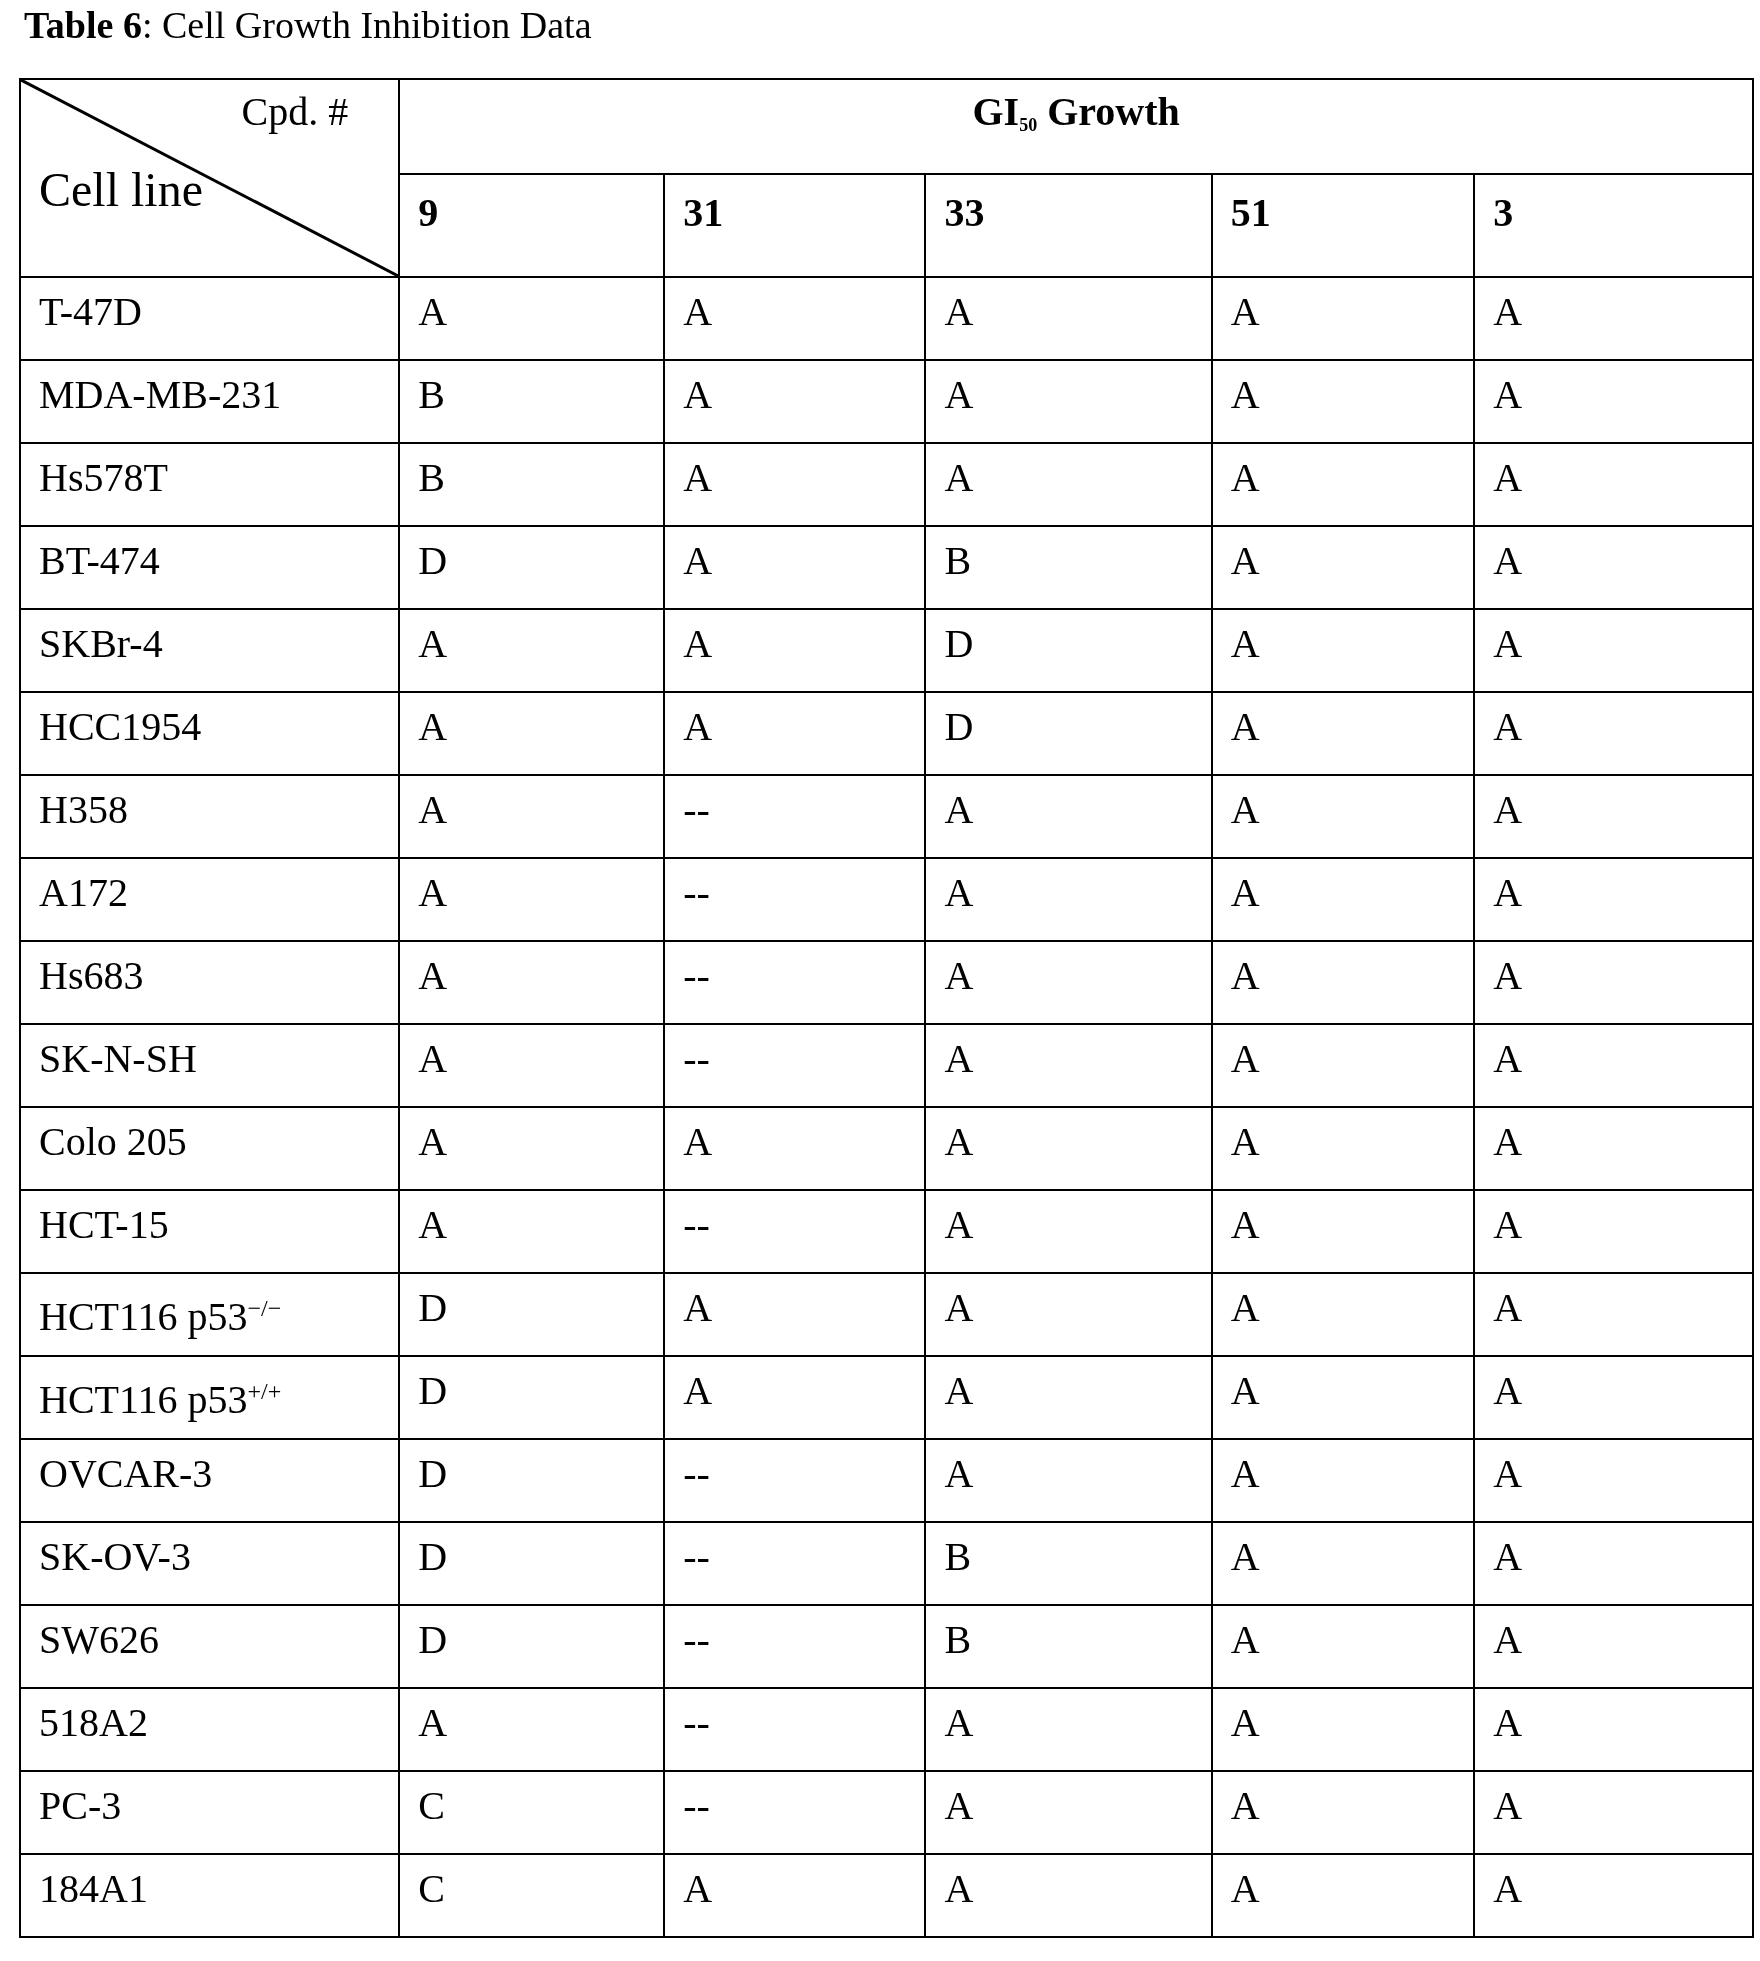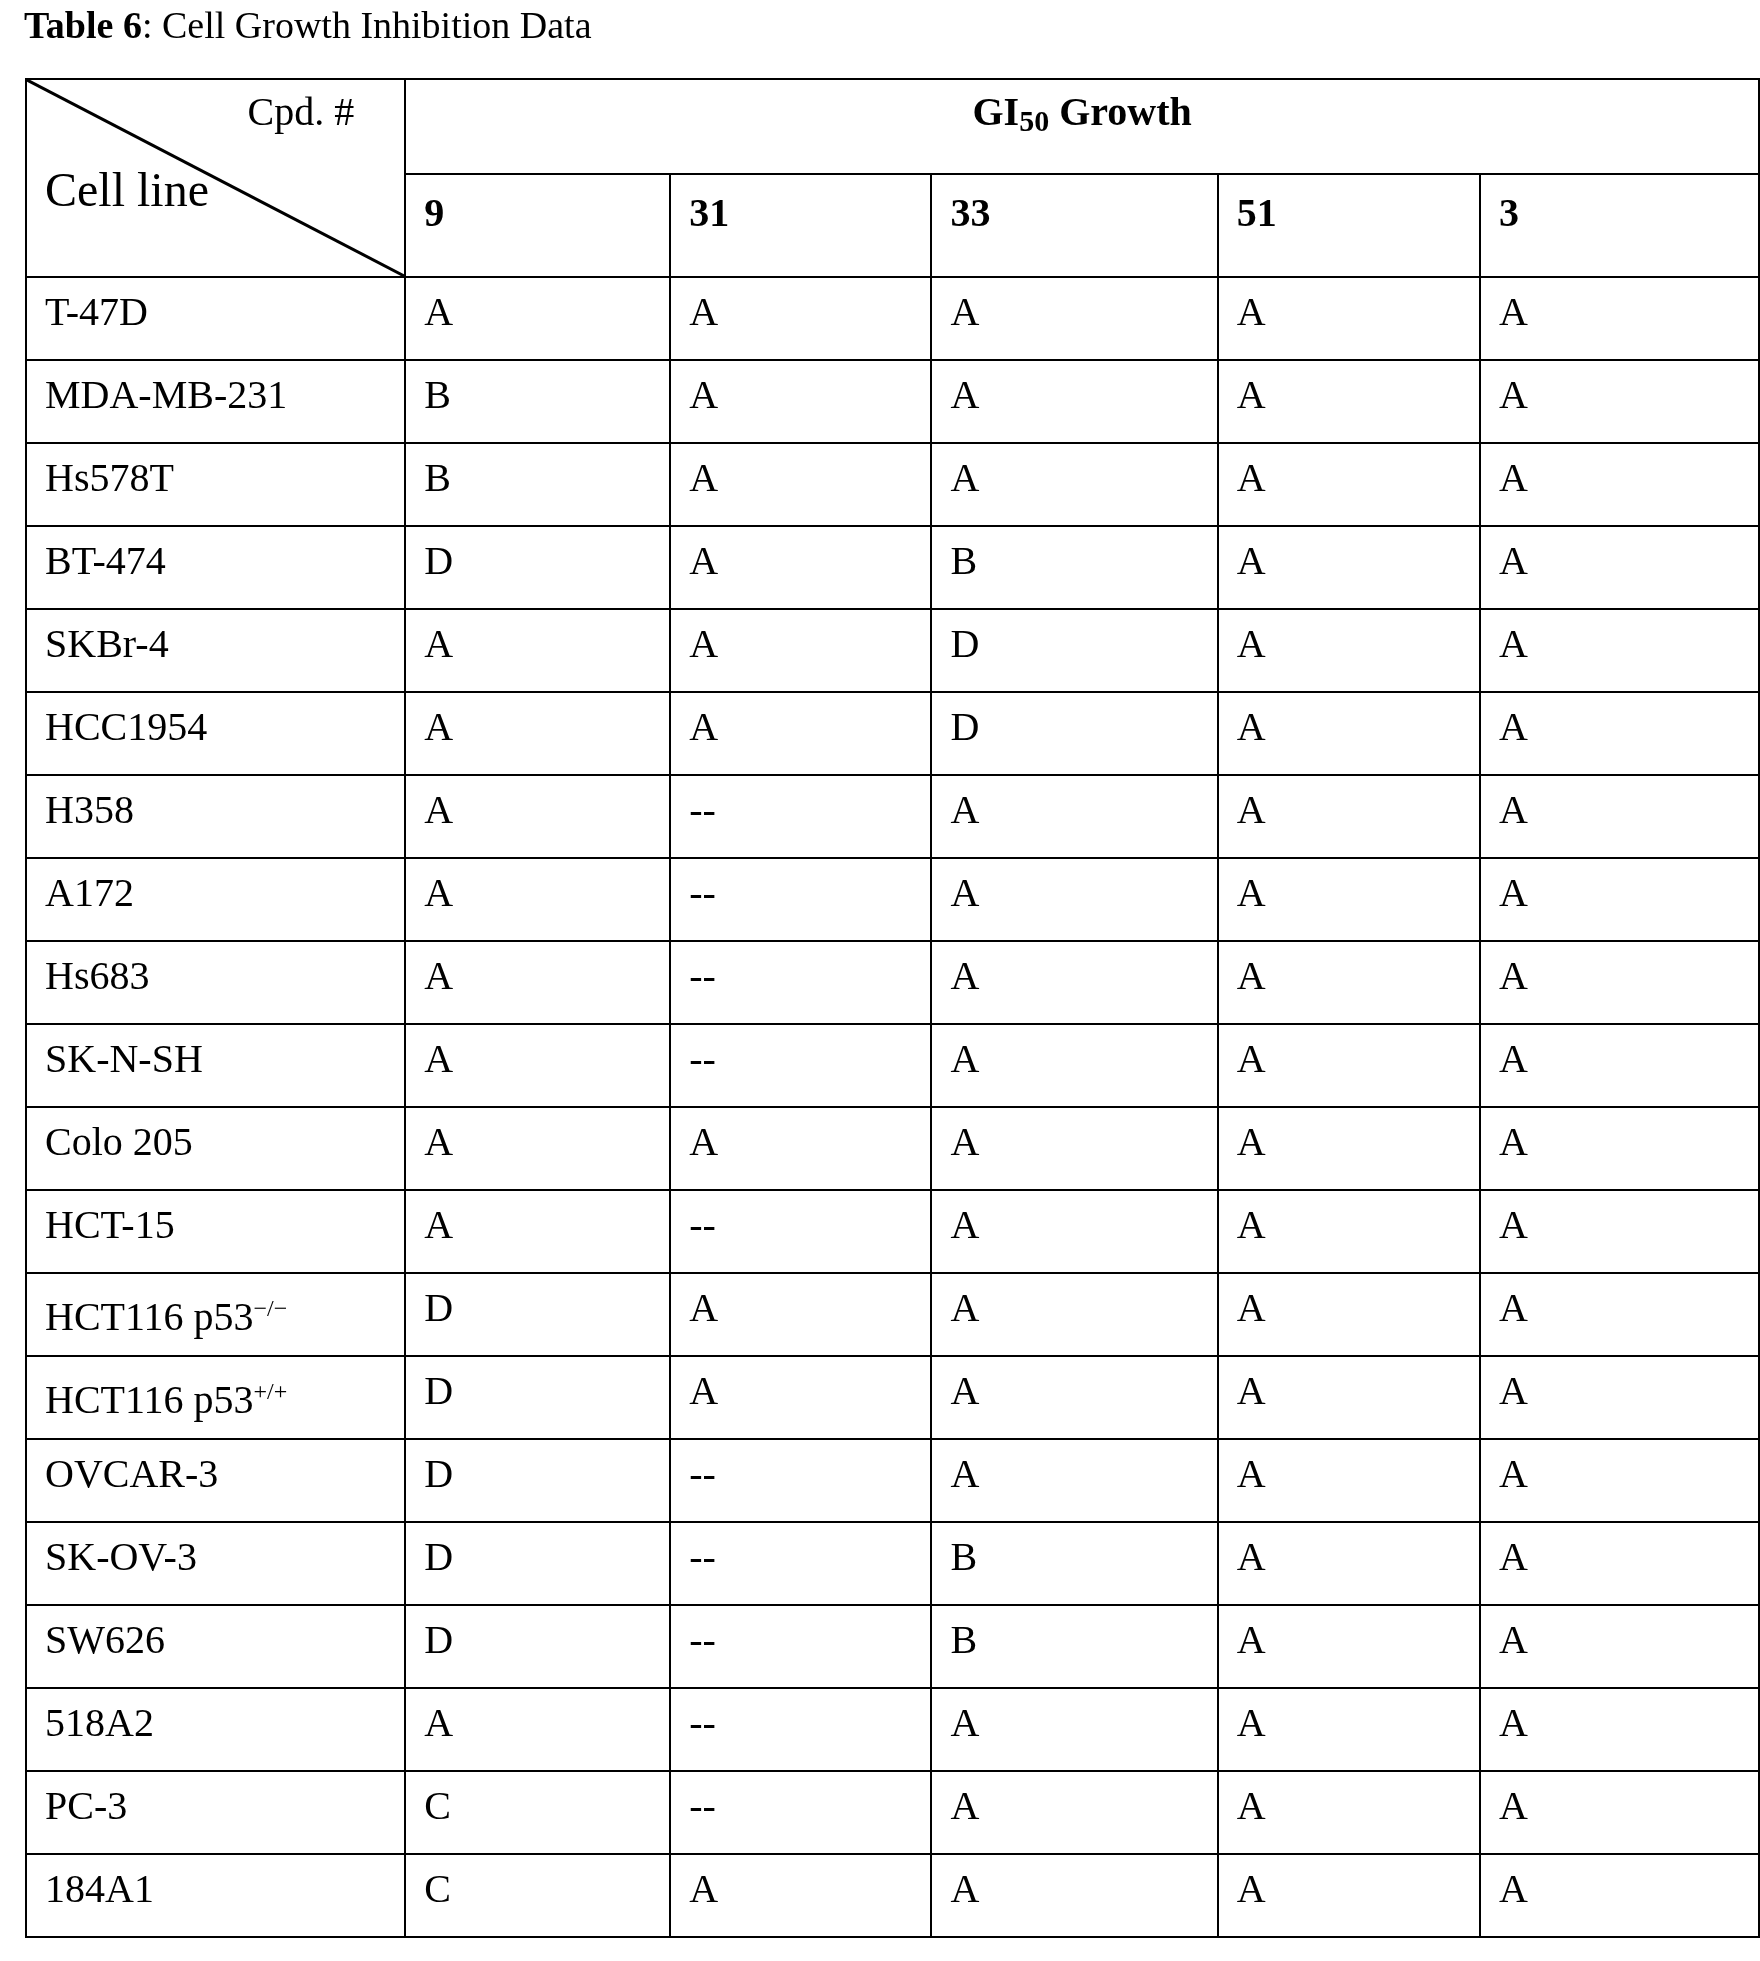--- a/index.html
+++ b/index.html
@@ -19,21 +19,21 @@
       position: absolute;
       left: 24px;
       top: 2px;
       font-size: 38px;
       line-height: 46px;
       white-space: nowrap;
     }
     .caption .lbl { font-weight: bold; }
     table.data {
       position: absolute;
-      left: 25px;
+      left: 19px;
       top: 78px;
       width: 1735px;
       border-collapse: collapse;
       table-layout: fixed;
     }
     table.data td, table.data th {
       border: 2px solid #000;
       padding: 0 0 0 18px;
       font-size: 40px;
       font-weight: normal;
@@ -68,21 +68,21 @@
       font-weight: normal;
       font-size: 48px;
       text-align: right;
     }
     th.gi-head {
       text-align: center !important;
       font-weight: bold !important;
       padding: 12px 0 0 0 !important;
       vertical-align: top;
     }
-    th.gi-head sub { font-size: 30px; vertical-align: -6px; }
+    th.gi-head sub { font-size: 18px; vertical-align: -6px; }
     th.cpd-col {
       font-weight: bold !important;
       padding-top: 18px !important;
     }
     td.cell-line sup { font-size: 24px; vertical-align: 14px; }
   </style>
 </head>
 <body>
 
 <div class="caption">

